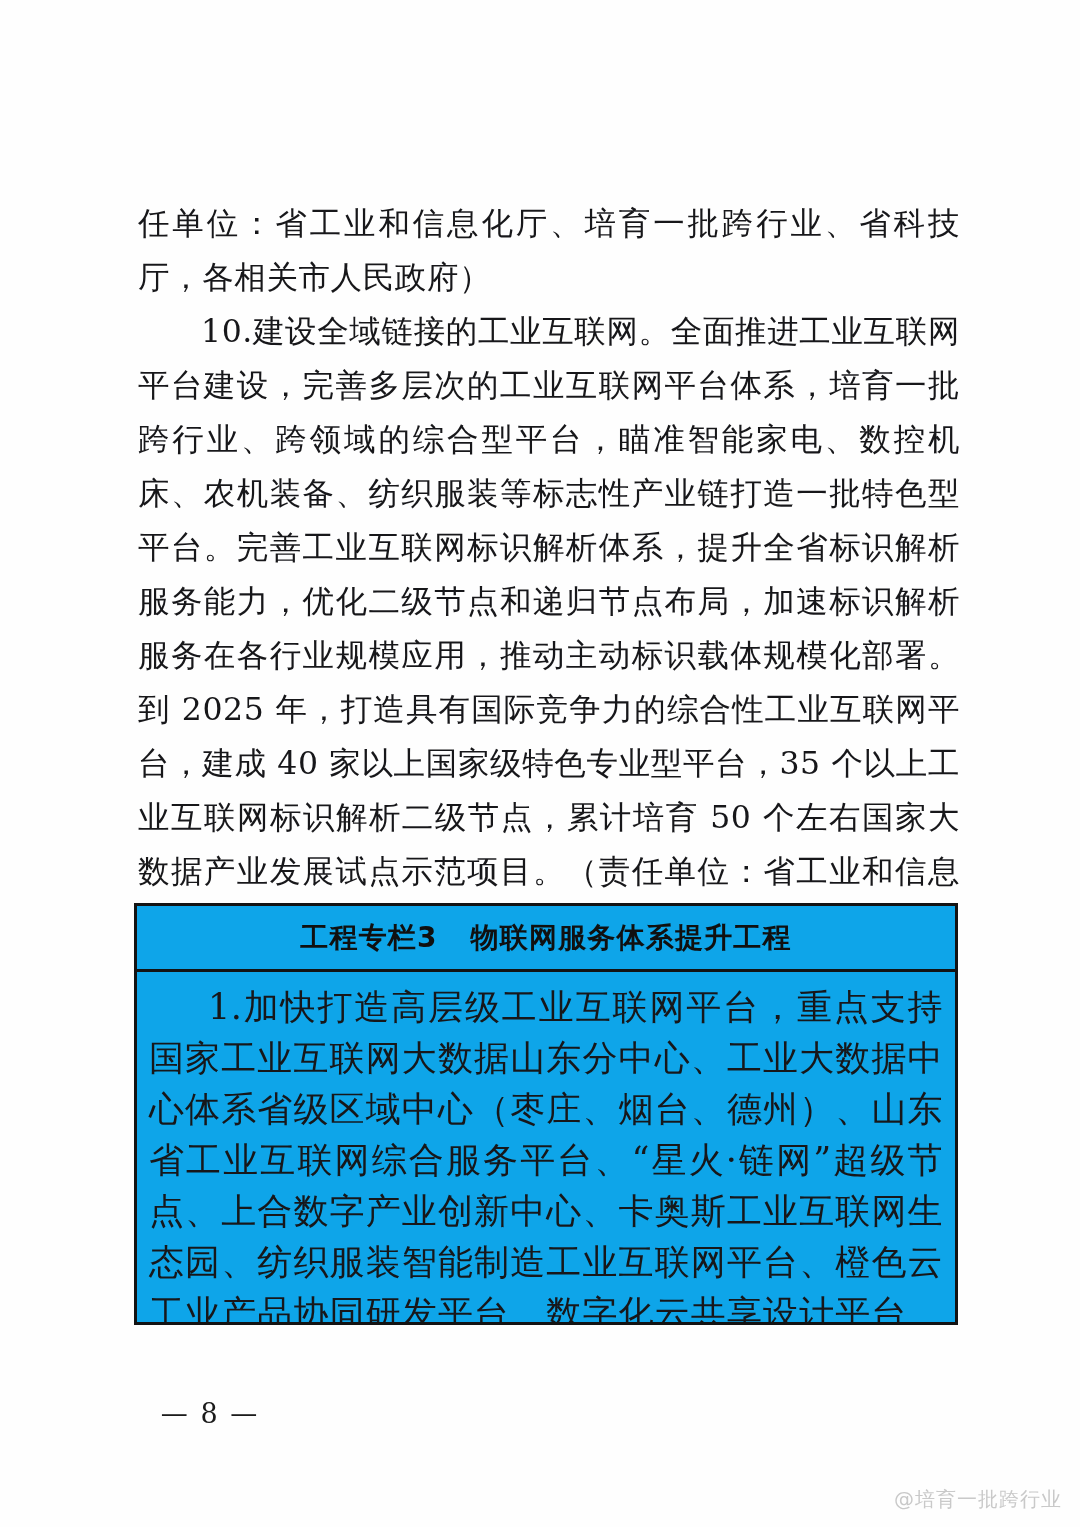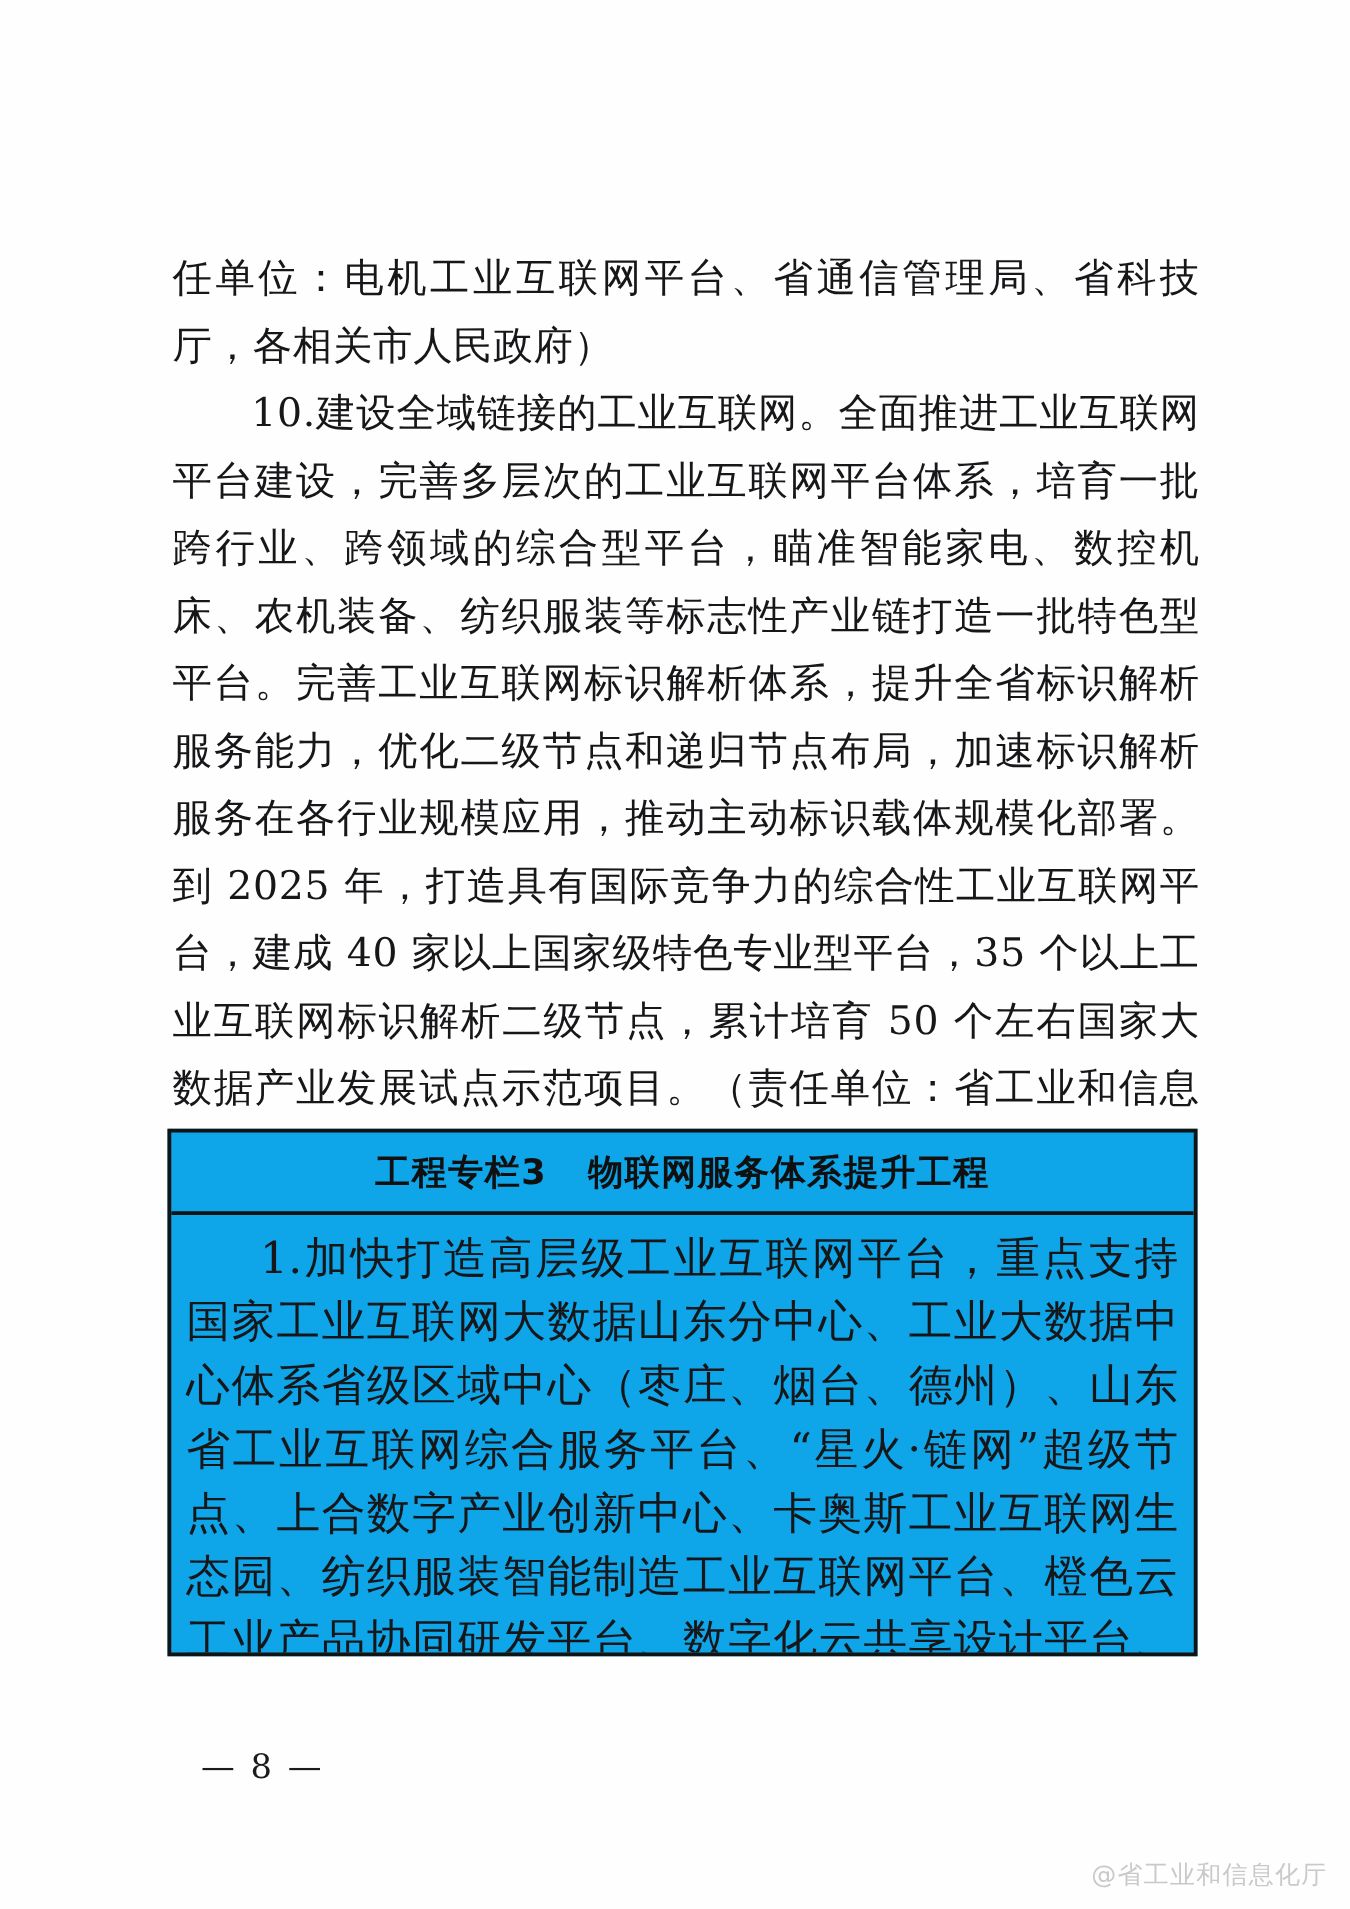--- a/index.html
+++ b/index.html
@@ -123,31 +123,31 @@
     font-family: "DejaVu Sans", "Liberation Sans", sans-serif;
     user-select: none;
   }
 </style>
 </head>
 <body>
 
 <div class="page">
 
   <div class="body-block">
-    <p class="para">任单位：电机工业互联网平台、省通信管理局、省科技厅，各相关市人民政府）</p>
+    <p class="para">任单位：省工业和信息化厅、培育一批跨行业、省科技厅，各相关市人民政府）</p>
     <p class="para indent">10.建设全域链接的工业互联网。全面推进工业互联网平台建设，完善多层次的工业互联网平台体系，培育一批跨行业、跨领域的综合型平台，瞄准智能家电、数控机床、农机装备、纺织服装等标志性产业链打造一批特色型平台。完善工业互联网标识解析体系，提升全省标识解析服务能力，优化二级节点和递归节点布局，加速标识解析服务在各行业规模应用，推动主动标识载体规模化部署。到 2025 年，打造具有国际竞争力的综合性工业互联网平台，建成 40 家以上国家级特色专业型平台，35 个以上工业互联网标识解析二级节点，累计培育 50 个左右国家大数据产业发展试点示范项目。（责任单位：省工业和信息化厅、省通信管理局，各市人民政府）</p>
   </div>
 
   <div class="callout">
     <div class="callout-title-bar">
       <span class="callout-title">工程专栏3   物联网服务体系提升工程</span>
     </div>
     <div class="callout-body">
       <p class="callout-para">1.加快打造高层级工业互联网平台，重点支持国家工业互联网大数据山东分中心、工业大数据中心体系省级区域中心（枣庄、烟台、德州）、山东省工业互联网综合服务平台、“星火·链网”超级节点、上合数字产业创新中心、卡奥斯工业互联网生态园、纺织服装智能制造工业互联网平台、橙色云工业产品协同研发平台、数字化云共享设计平台、电机工业互联网平台、国家钓具行业服务共享平台等项目建设。</p>
 
     </div>
   </div>
 
   <div class="page-number">— 8 —</div>
 
-  <div class="watermark">@省工业和信息化厅</div>
+  <div class="watermark">@培育一批跨行业</div>
 
 </div>
 
 </body></html>

